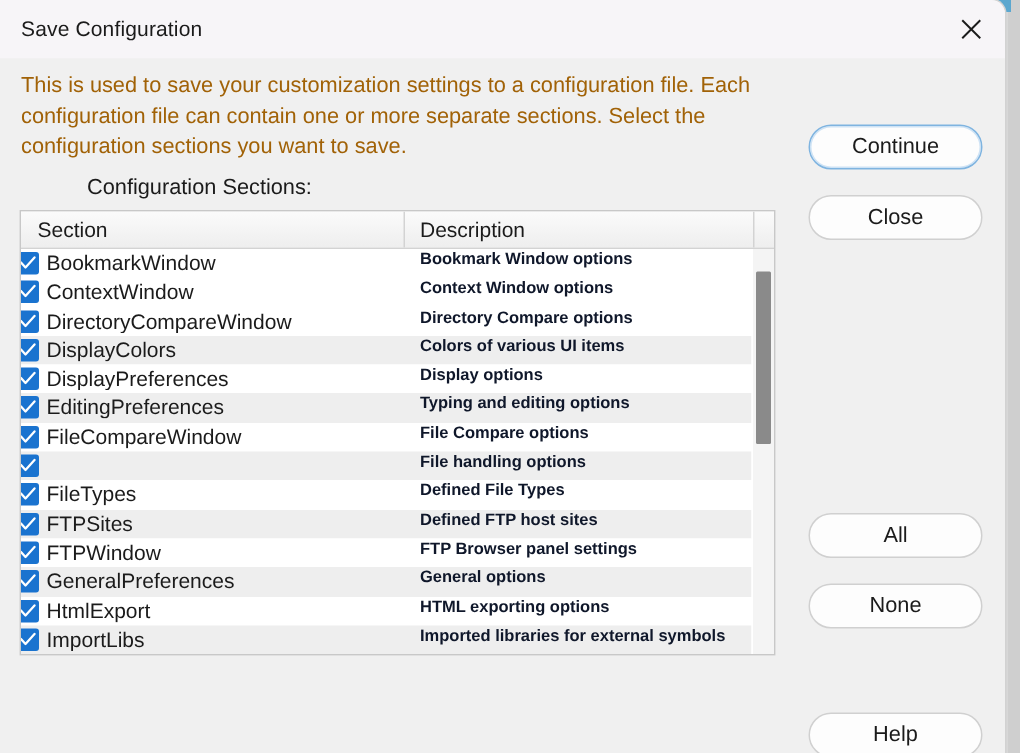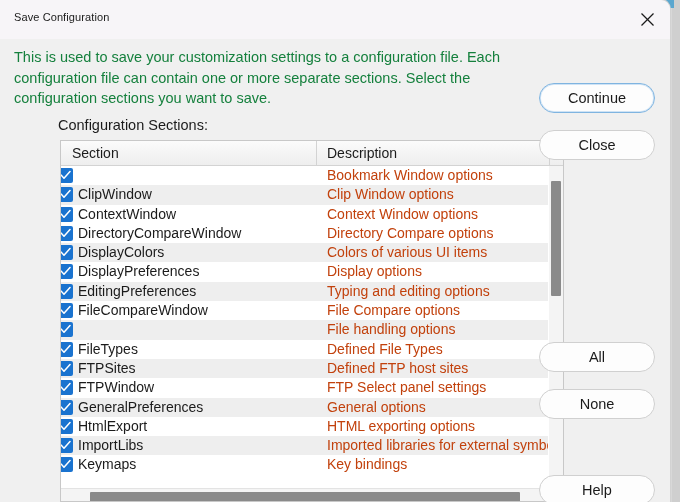--- a/index.html
+++ b/index.html
@@ -56,21 +56,21 @@
     position: absolute;
     left: 0; top: 0;
     width: 670px;
     height: 39px;
     background: #f7f5f8;
     border-top-right-radius: 9px;
   }
   #title-text {
     position: absolute;
     left: 14px; top: 11px;
-    font-size: 11px;
+    font-size: 14px;
     color: #1b1b1b;
     letter-spacing: 0.1px;
   }
   #close-button {
     position: absolute;
     right: 0px; top: 0px;
     width: 46px; height: 39px;
     border-top-right-radius: 9px;
     display: flex;
     align-items: center;
@@ -87,42 +87,41 @@
     height: 463px;
     background: #f0f0f0;
   }
 
   #intro-text {
     position: absolute;
     left: 14px; top: 8px;
     width: 500px;
     font-size: 14.5px;
     line-height: 20.5px;
-    color: #15803d;
+    color: #a16207;
   }
 
   #sections-label {
     position: absolute;
     left: 14px; top: 78px;
     font-size: 14.5px;
     color: #1b1b1b;
     margin-left: 44px;
   }
 
   
   #list-frame {
     position: absolute;
     left: 13px; top: 101px;
     width: 504px;
-    height: 362px;
+    height: 297px;
     background: #ffffff;
     border: 1px solid #c8c8c8;
     box-sizing: border-box;
     overflow: hidden;
-    margin-left: 47px;
   }
   #list-header {
     position: absolute;
     left: 0; top: 0;
     width: 502px;
     height: 25px;
     background: linear-gradient(#fbfbfb, #eeeeee);
     border-bottom: 1px solid #d3d3d3;
     box-sizing: border-box;
   }
@@ -178,24 +177,25 @@
     width: 238px;
     font-size: 14px;
     color: #1b1b1b;
     white-space: nowrap;
     overflow: hidden;
   }
   .cell-desc {
     position: absolute;
     left: 266px; top: 1px;
     width: 221px;
-    font-size: 14px;
-    color: #c2410c;
+    font-size: 11px;
+    color: #0f172a;
     white-space: nowrap;
     overflow: hidden;
+    font-weight: bold;
   }
 
   
   #vscroll {
     position: absolute;
     left: 488px; top: 25px;
     width: 14px;
     height: 335px;
     background: #f4f4f4;
   }
@@ -290,30 +290,22 @@
         <div id="hdr-divider2"></div>
       </div>
 
       <div id="rows-viewport">
           <div class="row odd">
             <div class="chk">
               <svg width="11" height="11" viewBox="0 0 11 11" aria-hidden="true">
                 <polyline points="1,5 4,8.3 10,1.6" fill="none" stroke="#ffffff" stroke-width="1.5" stroke-linecap="round" stroke-linejoin="round"></polyline>
               </svg>
             </div>
+            <div class="cell-section">BookmarkWindow</div>
             <div class="cell-desc">Bookmark Window options</div>
-          </div>
-          <div class="row even">
-            <div class="chk">
-              <svg width="11" height="11" viewBox="0 0 11 11" aria-hidden="true">
-                <polyline points="1,5 4,8.3 10,1.6" fill="none" stroke="#ffffff" stroke-width="1.5" stroke-linecap="round" stroke-linejoin="round"></polyline>
-              </svg>
-            </div>
-            <div class="cell-section">ClipWindow</div>
-            <div class="cell-desc">Clip Window options</div>
           </div>
           <div class="row odd">
             <div class="chk">
               <svg width="11" height="11" viewBox="0 0 11 11" aria-hidden="true">
                 <polyline points="1,5 4,8.3 10,1.6" fill="none" stroke="#ffffff" stroke-width="1.5" stroke-linecap="round" stroke-linejoin="round"></polyline>
               </svg>
             </div>
             <div class="cell-section">ContextWindow</div>
             <div class="cell-desc">Context Window options</div>
           </div>
@@ -388,21 +380,21 @@
             <div class="cell-section">FTPSites</div>
             <div class="cell-desc">Defined FTP host sites</div>
           </div>
           <div class="row odd">
             <div class="chk">
               <svg width="11" height="11" viewBox="0 0 11 11" aria-hidden="true">
                 <polyline points="1,5 4,8.3 10,1.6" fill="none" stroke="#ffffff" stroke-width="1.5" stroke-linecap="round" stroke-linejoin="round"></polyline>
               </svg>
             </div>
             <div class="cell-section">FTPWindow</div>
-            <div class="cell-desc">FTP Select panel settings</div>
+            <div class="cell-desc">FTP Browser panel settings</div>
           </div>
           <div class="row even">
             <div class="chk">
               <svg width="11" height="11" viewBox="0 0 11 11" aria-hidden="true">
                 <polyline points="1,5 4,8.3 10,1.6" fill="none" stroke="#ffffff" stroke-width="1.5" stroke-linecap="round" stroke-linejoin="round"></polyline>
               </svg>
             </div>
             <div class="cell-section">GeneralPreferences</div>
             <div class="cell-desc">General options</div>
           </div>

